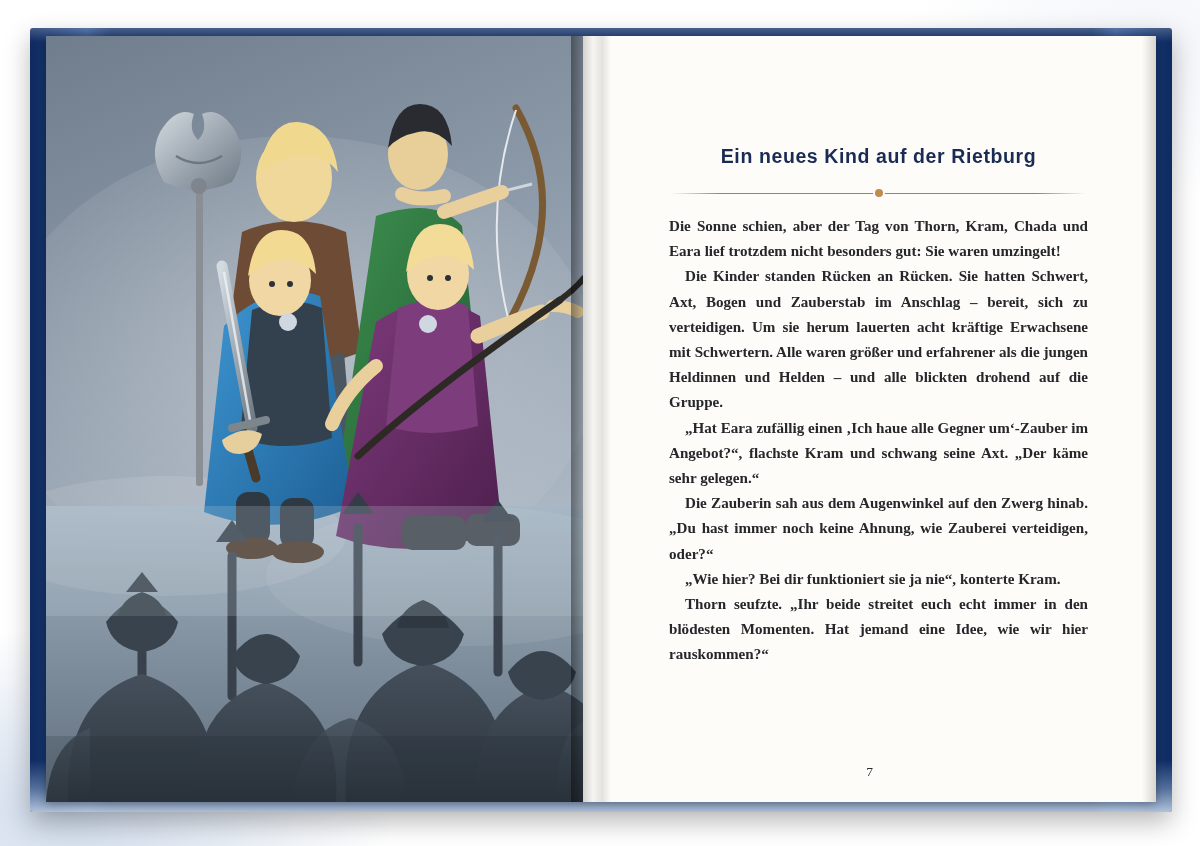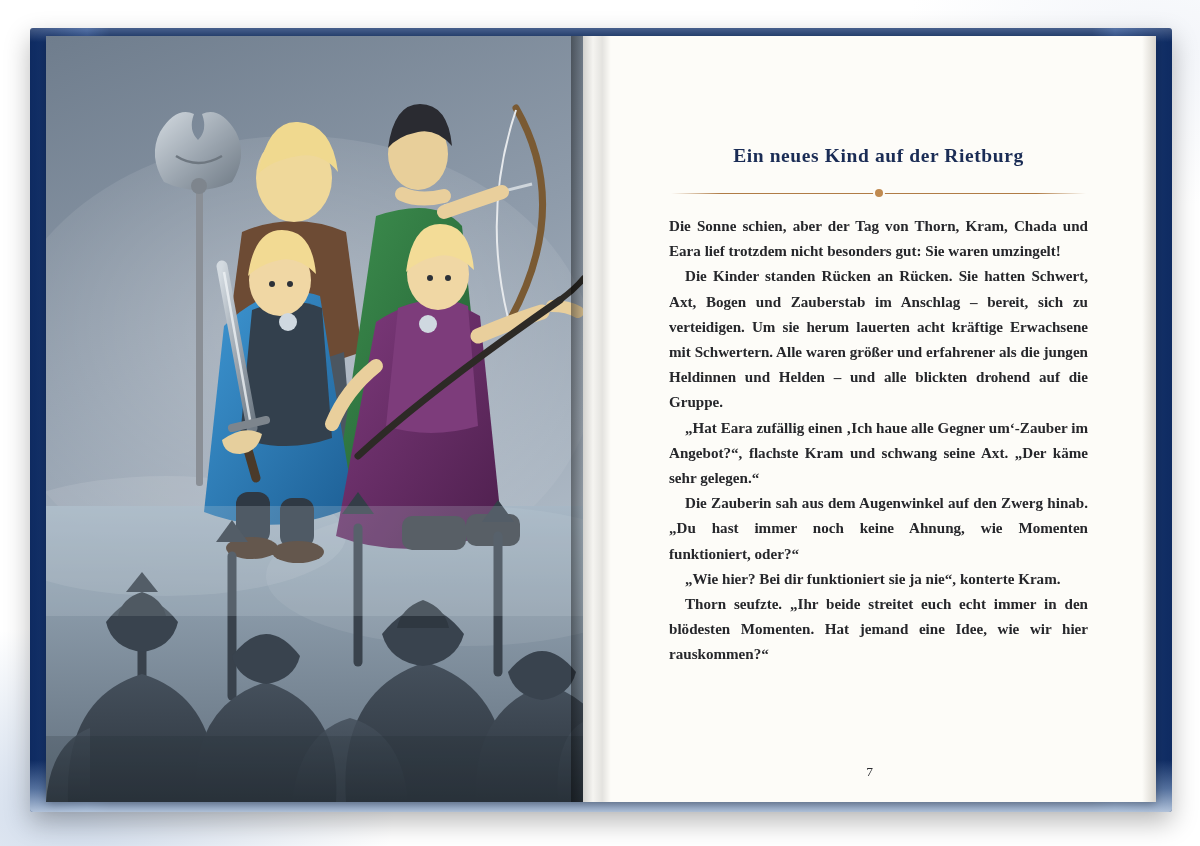--- a/index.html
+++ b/index.html
@@ -78,21 +78,21 @@
 
   
   .illus { position: absolute; inset: 0; }
   .illus svg { display:block; width: 100%; height: 100%; }
 
   
   .chapter-title {
     position: absolute;
     left: 62px; right: 44px; top: 96px;
     text-align: center;
-    font-family: Liberation Serif, serif;
+    font-family: Liberation Sans, sans-serif;
     font-weight: bold;
     font-size: 19.5px;
     letter-spacing: 0.6px;
     color: #1a2c55;
   }
   .divider {
     position: absolute;
     left: 88px; right: 70px; top: 150px;
     height: 14px;
   }
@@ -311,21 +311,21 @@
 
       <div class="divider">
         <div class="line"></div>
         <div class="dot"></div>
       </div>
 
       <div class="body-text">
         <p>Die Sonne schien, aber der Tag von Thorn, Kram, Chada und Eara lief trotzdem nicht besonders gut: Sie waren umzingelt!</p>
         <p class="indent">Die Kinder standen Rücken an Rücken. Sie hatten Schwert, Axt, Bogen und Zauberstab im Anschlag – bereit, sich zu verteidigen. Um sie herum lauerten acht kräftige Erwachsene mit Schwertern. Alle waren größer und erfahrener als die jungen Heldinnen und Helden – und alle blickten drohend auf die Gruppe.</p>
         <p class="indent">„Hat Eara zufällig einen ‚Ich haue alle Gegner um‘-Zauber im Angebot?“, flachste Kram und schwang seine Axt. „Der käme sehr gelegen.“</p>
-        <p class="indent">Die Zauberin sah aus dem Augenwinkel auf den Zwerg hinab. „Du hast immer noch keine Ahnung, wie Momenten funktioniert, oder?“</p>
+        <p class="indent">Die Zauberin sah aus dem Augenwinkel auf den Zwerg hinab. „Du hast immer noch keine Ahnung, wie Zauberei verteidigen, oder?“</p>
         <p class="indent">„Wie hier? Bei dir funktioniert sie ja nie“, konterte Kram.</p>
         <p class="indent">Thorn seufzte. „Ihr beide streitet euch echt immer in den blödesten Momenten. Hat jemand eine Idee, wie wir hier rauskommen?“</p>
       </div>
 
       <div class="page-number">7</div>
       <div class="page-edge-right"></div>
     </div>
 
     <div class="gutter"></div>
   </div>

